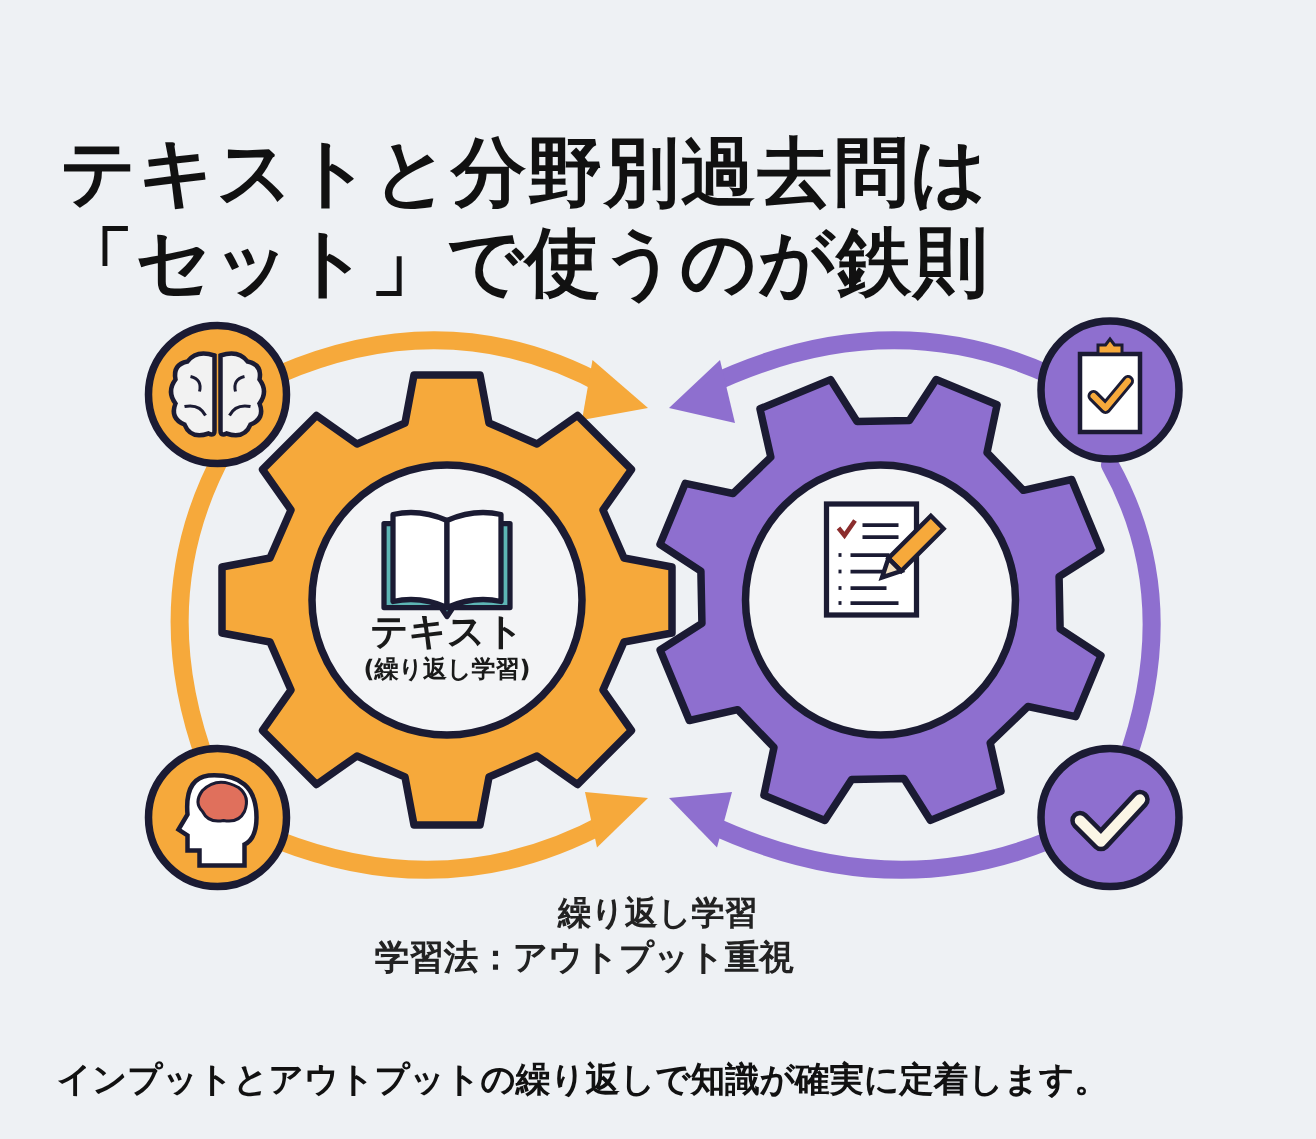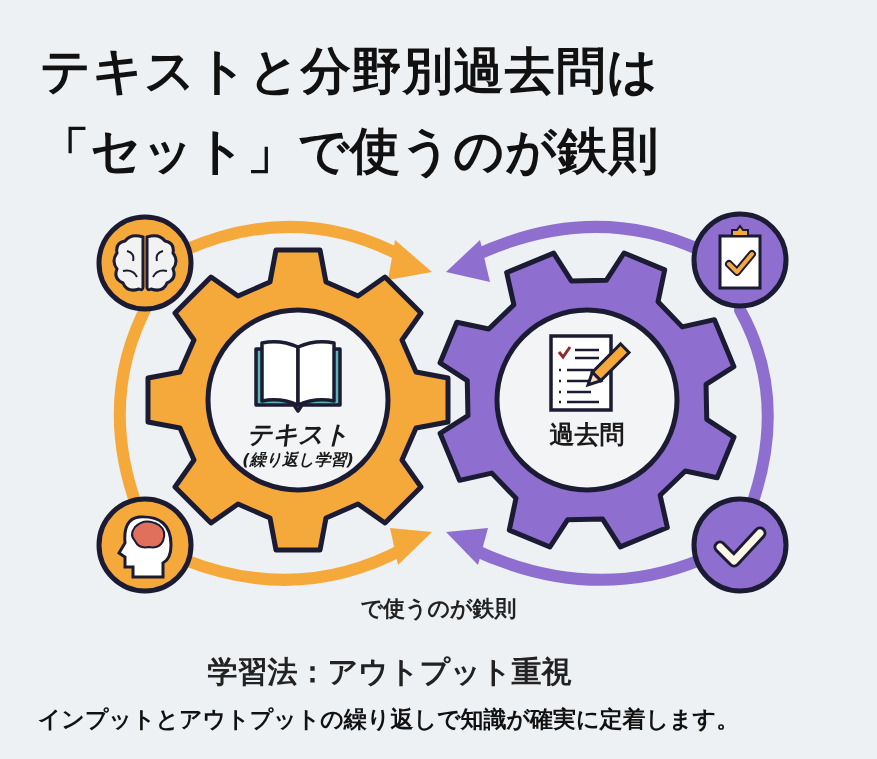--- a/index.html
+++ b/index.html
@@ -6,37 +6,38 @@
   body {
     width:877px; height:759px; overflow:hidden;
     background:#EEF1F4;
     font-family:"DejaVu Sans", "Liberation Sans", sans-serif;
     position:relative;
   }
   .title {
     position:absolute; left:0; width:699px; text-align:center;
     font-weight:bold; color:#111; font-size:50px; line-height:62px;
     letter-spacing:1px;
+    margin-top:44px;
   }
   .title.l1 { top:40px; }
-  .title.l2 { top:120px; }
+  .title.l2 { top:100px; }
   svg.diagram { position:absolute; left:0; top:0; }
   .gear-label {
     position:absolute; text-align:center; font-weight:bold; color:#1a1a1a;
     width:180px;
   }
   .gear-label .main { font-size:25px; line-height:30px; display:block; }
   .gear-label .sub { font-size:16px; line-height:20px; display:block; }
   .cycle-label {
     position:absolute; top:594px; left:0; width:877px; text-align:center;
     font-weight:bold; font-size:22px; color:#222;
   }
   .method-title {
-    position:absolute; top:652px; left:0; width:779px; text-align:center;
-    font-weight:bold; font-size:30px; color:#222;
+    position:absolute; top:623px; left:0; width:779px; text-align:center;
+    font-weight:bold; font-size:23px; color:#222;
   }
   .method-desc {
     position:absolute; top:704px; left:0; width:777px; text-align:center;
     font-weight:bold; font-size:23px; color:#111;
   }
 </style>
 </head>
 <body>
 
 <div class="title l1">テキストと分野別過去問は</div>
@@ -144,24 +145,23 @@
     <path d="M -11,4 L -3,12 L 12,-6" fill="none" stroke="#F6A93B" stroke-width="4" stroke-linecap="round" stroke-linejoin="round"></path>
   </g>
 
   <g transform="translate(740,545)">
     <circle r="46" fill="#8E6FCF" stroke="#1B1B33" stroke-width="5"></circle>
     <path d="M -20,2 L -6,16 L 20,-12" fill="none" stroke="#1B1B33" stroke-width="13" stroke-linecap="round" stroke-linejoin="round"></path>
     <path d="M -20,2 L -6,16 L 20,-12" fill="none" stroke="#FBF6E6" stroke-width="7" stroke-linecap="round" stroke-linejoin="round"></path>
   </g>
 </svg>
 
-<div class="gear-label" style="left:208px; top:420px;font-style:italic;">
+<div class="gear-label" style="left:208px; top:406px;">
   <span class="main">テキスト</span>
   <span class="sub">(繰り返し学習)</span>
 </div>
 
 <div class="gear-label" style="left:497px; top:420px;">
-  <span class="main">過去問</span>
 </div>
 
-<div class="cycle-label">で使うのが鉄則</div>
+<div class="cycle-label">繰り返し学習</div>
 <div class="method-title">学習法：アウトプット重視</div>
 <div class="method-desc">インプットとアウトプットの繰り返しで知識が確実に定着します。</div>
 
 </body></html>

